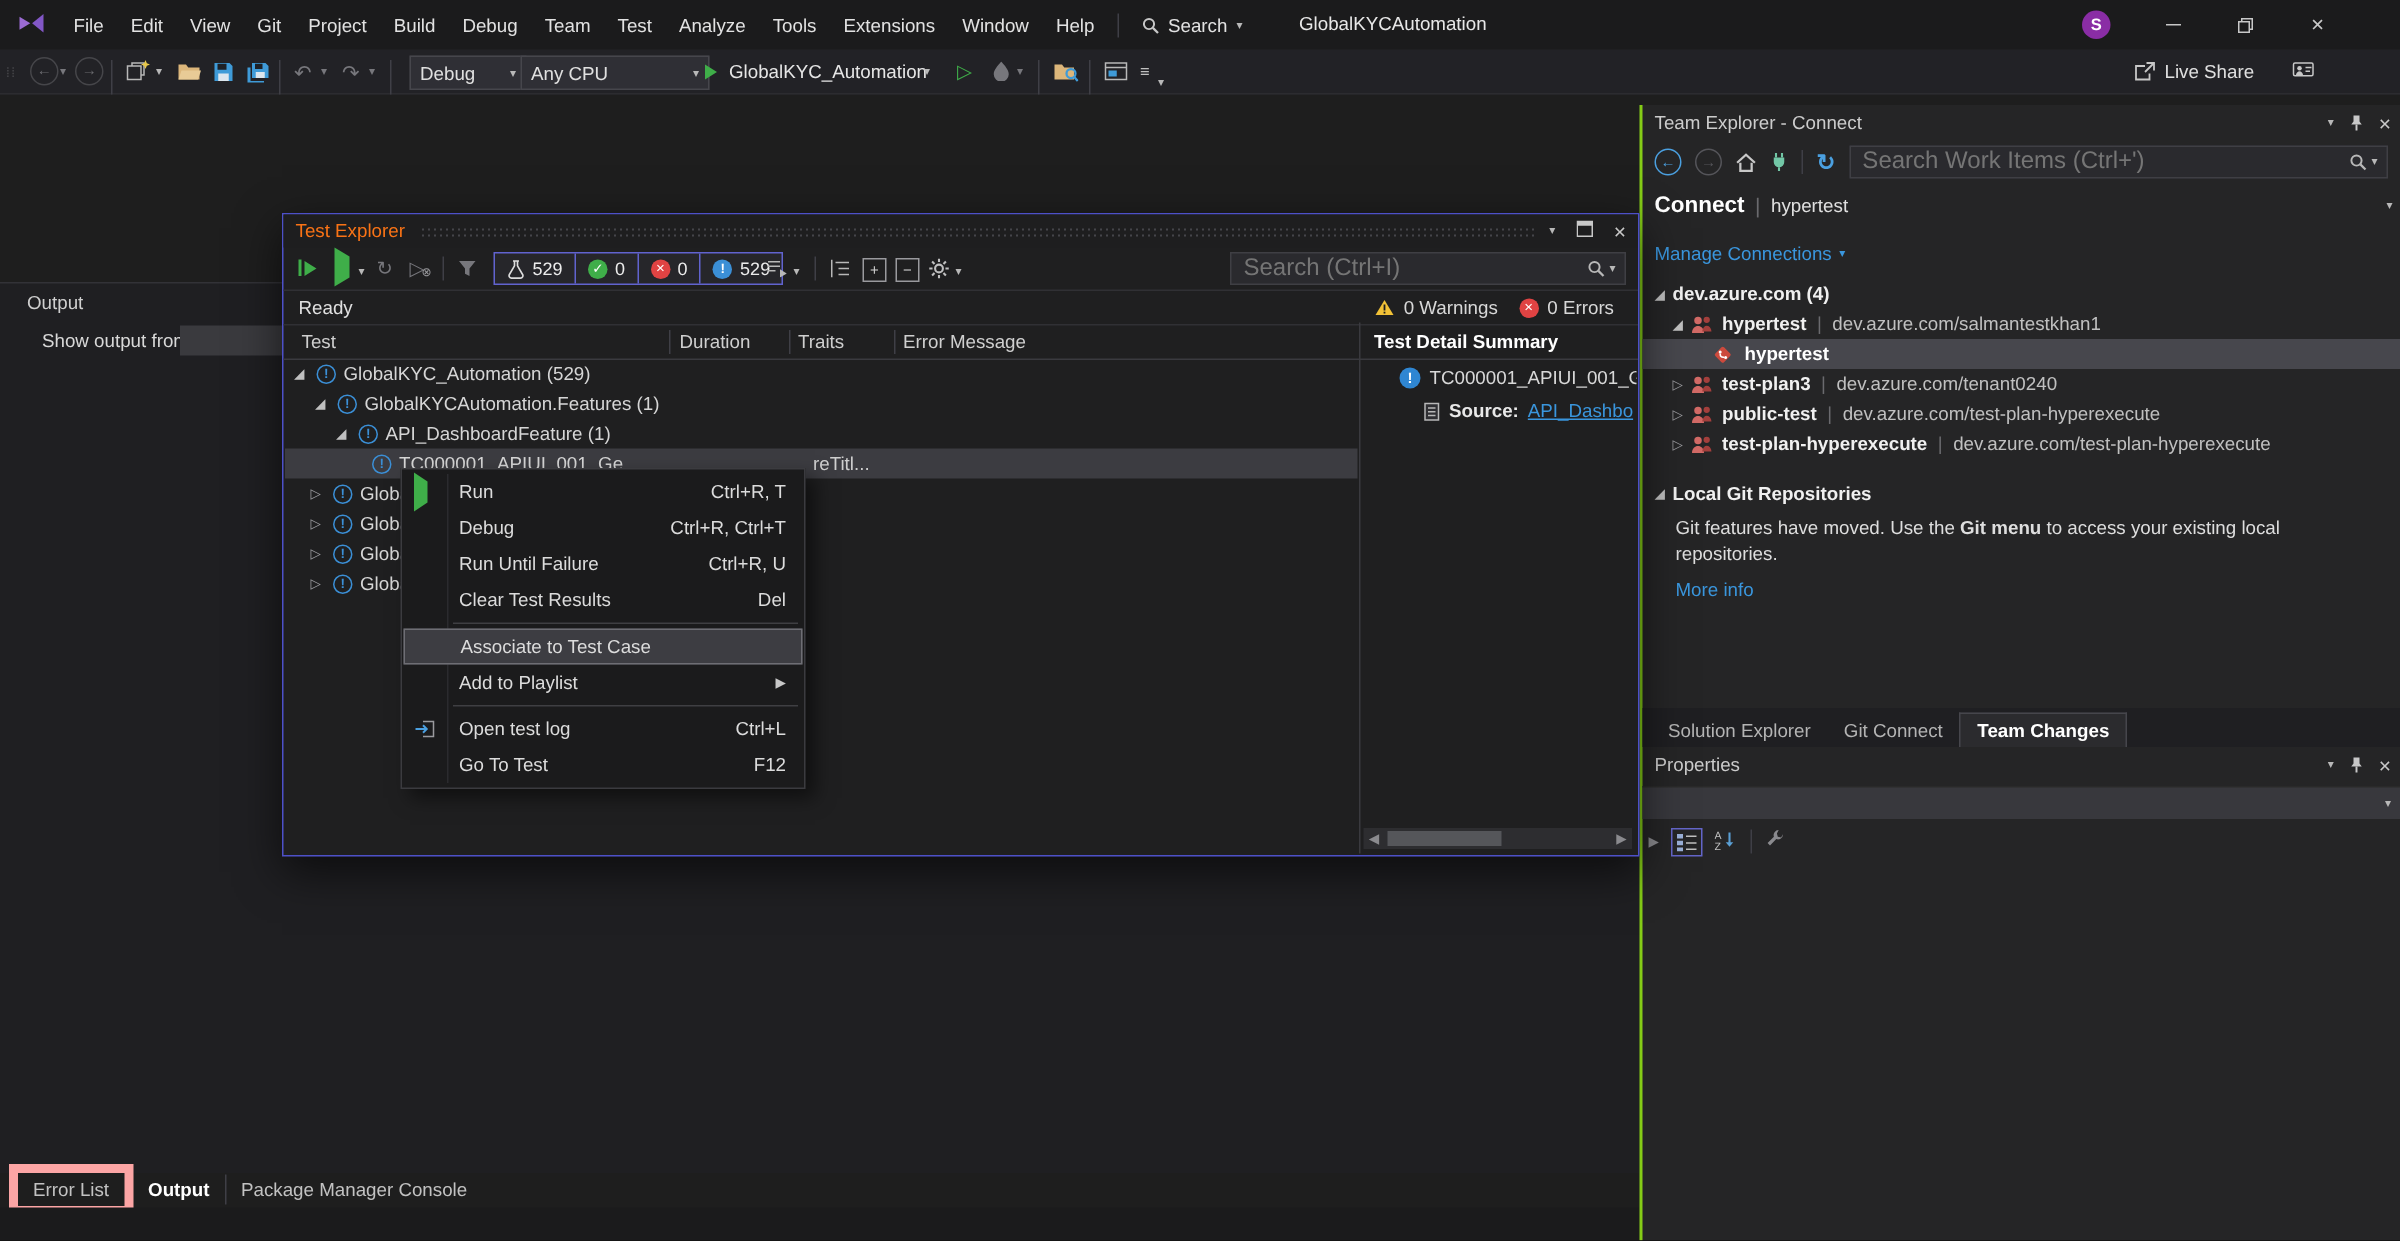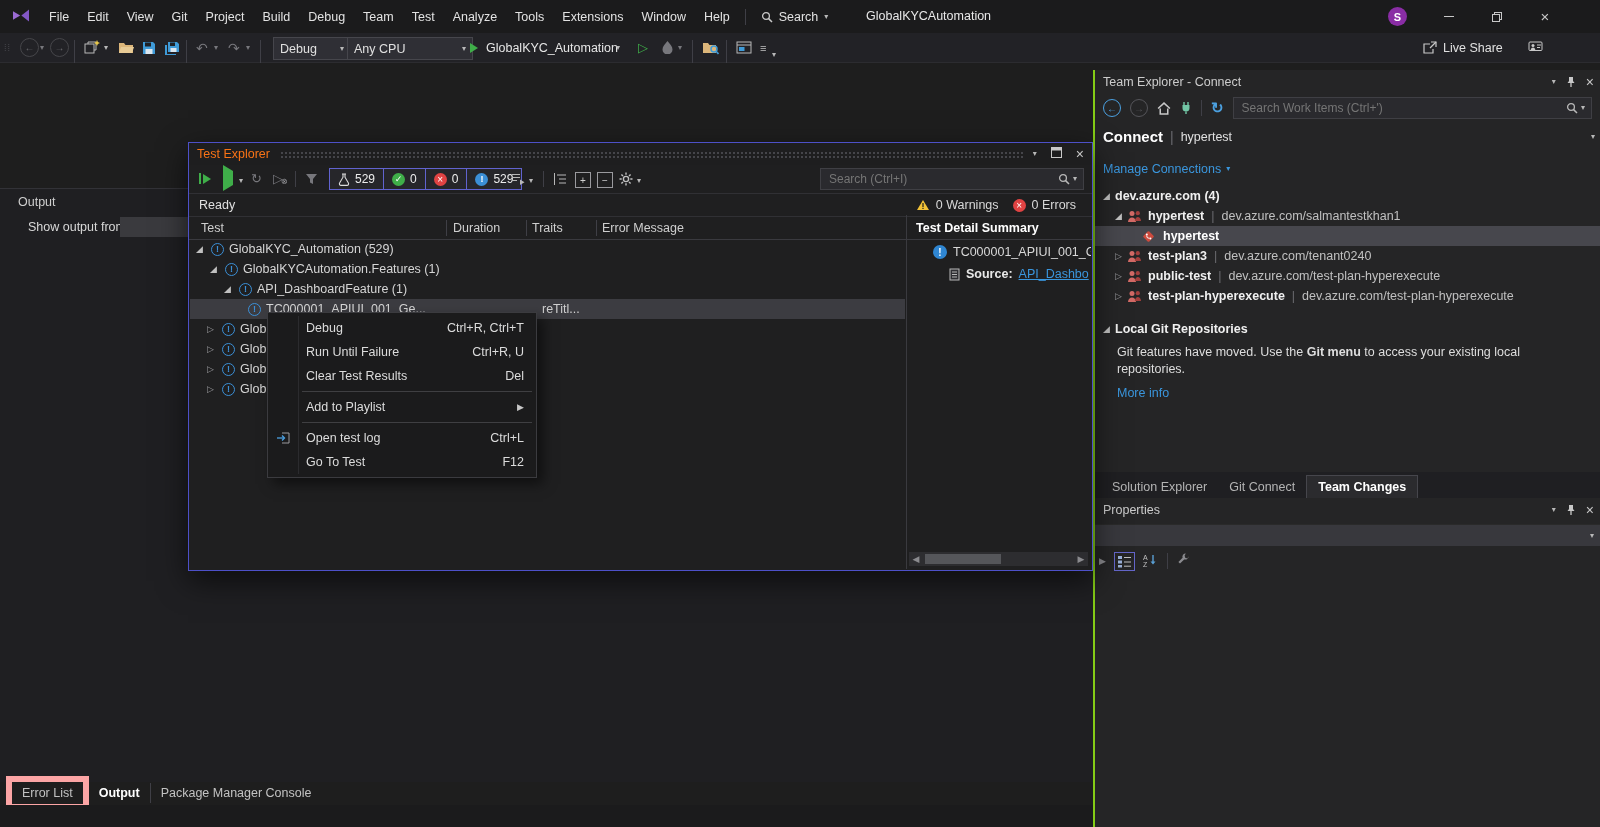--- a/index.html
+++ b/index.html
@@ -33,21 +33,21 @@
   
   .tewin{position:absolute;left:188px;top:142px;width:903px;height:427px;background:#1f1f20;
     border:1px solid #4d50c8;box-shadow:0 10px 28px rgba(0,0,0,.6);z-index:30}
   .tetitle{height:22px;display:flex;align-items:center;padding:0 8px;background:#1e1e1f}
   .dots{background-image:radial-gradient(#45454a 1px,transparent 1px);background-size:4px 4px;height:7px;flex:1;margin:0 10px}
   .tetoolbar{position:relative;height:28px;border-bottom:1px solid #303034}
   .badgegroup{position:absolute;left:140px;top:3px;height:20px;display:flex;border:1px solid #6163cf;background:#26262a}
   .badge{display:flex;align-items:center;gap:5px;padding:0 8px;border-right:1px solid #6163cf;color:#ececec;font-size:12px}
   .badge:last-child{border-right:none}
   .searchbox{background:#2a2a2e;border:1px solid #3f3f44;height:20px;display:flex;align-items:center;padding:0 6px}
-  .searchbox input{background:transparent;border:none;outline:none;color:#9a9a9a;font-family:"Liberation Sans",sans-serif;font-size:12px;flex:1}
+  .searchbox input{background:transparent;border:none;outline:none;color:#9a9a9a;font-family:"Liberation Sans",sans-serif;font-size:16px;flex:1}
   .readyrow{height:22px;display:flex;align-items:center;padding:0 10px;border-bottom:1px solid #303034}
   .colhead{position:relative;height:22px;border-bottom:1px solid #3a3a3f;color:#cfcfcf}
   .treerow{position:absolute;left:1px;height:20px;display:flex;align-items:center;color:#d6d6d6}
   .texp{font-size:9px;color:#c0c0c0;width:12px;display:inline-block}
   .tcol{font-size:9px;color:#9a9a9e;width:12px;display:inline-block}
   .nticon{width:13px;height:13px;border:1.5px solid #3b8fd6;border-radius:50%;color:#3b8fd6;
     font-size:9px;font-weight:bold;display:inline-flex;align-items:center;justify-content:center;box-sizing:border-box}
   .selrow{background:#3c3c41}
   
   .ctxmenu{position:absolute;left:267px;top:312px;width:268px;background:#1b1b1c;border:1px solid #3b3b3f;
@@ -414,32 +414,40 @@
     <div class="hsb" style="left:720px;right:4px;bottom:4px">
       <span class="sbarrow">◀</span>
       <span class="thumb" style="width:76px;margin-left:2px"></span>
       <span class="sbarrow" style="margin-left:auto">▶</span>
     </div>
   </div>
 
   <div class="ctxmenu">
     <div class="ctxgut"></div>
     <div class="mitem">
+      <span class="micon"><span class="tri-g" style="border-width:6px 0 6px 9px"></span></span>
+      <span>Run</span>
+      <span class="sc">Ctrl+R, T</span>
+    </div>
+    <div class="mitem">
       <span>Debug</span>
       <span class="sc">Ctrl+R, Ctrl+T</span>
     </div>
     <div class="mitem">
       <span>Run Until Failure</span>
       <span class="sc">Ctrl+R, U</span>
     </div>
     <div class="mitem">
       <span>Clear Test Results</span>
       <span class="sc">Del</span>
     </div>
     <div class="msep"></div>
+    <div class="mitem hl">
+      <span>Associate to Test Case</span>
+    </div>
     <div class="mitem">
       <span>Add to Playlist</span>
       <span class="sc" style="font-size:9px;color:#c8c8c8">▶</span>
     </div>
     <div class="msep"></div>
     <div class="mitem">
       <span class="micon" style="top:6px">
         <svg width="14" height="12" viewBox="0 0 14 12">
             <path d="M6 1h7v10H6" fill="none" stroke="#9a9a9e"></path>
             <path d="M1 6h7" stroke="#4ba0e0" stroke-width="1.3"></path>

